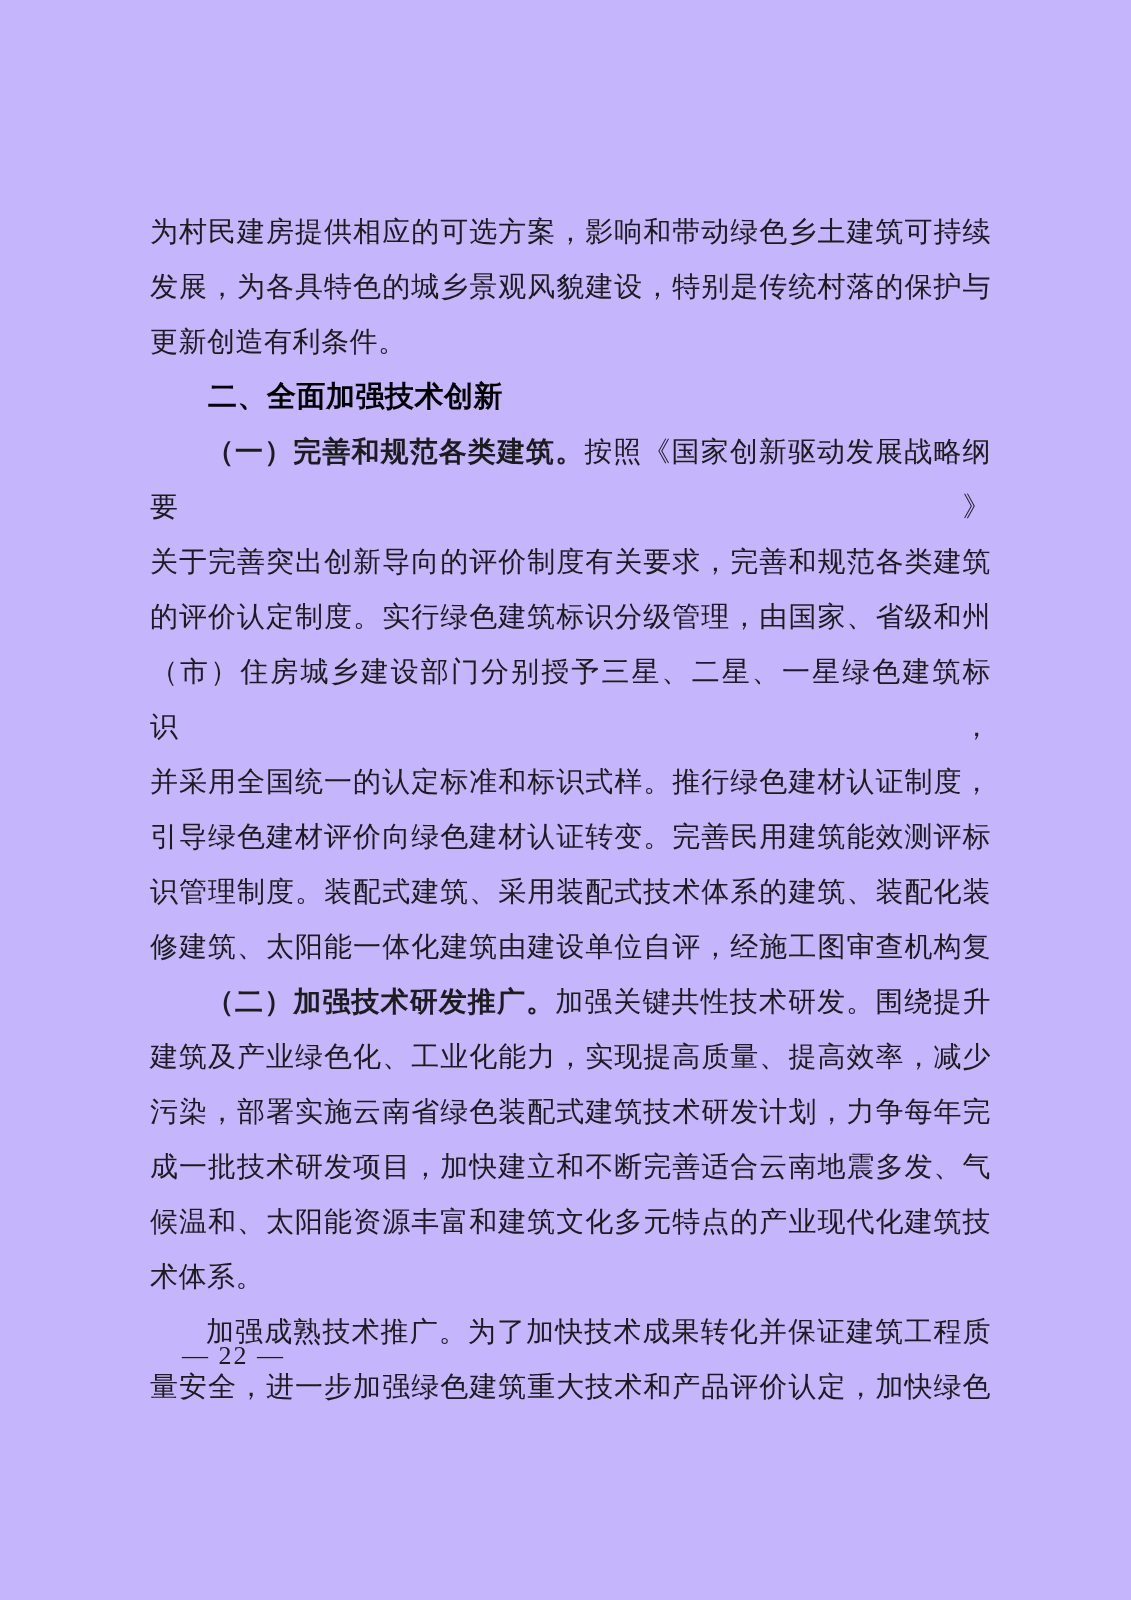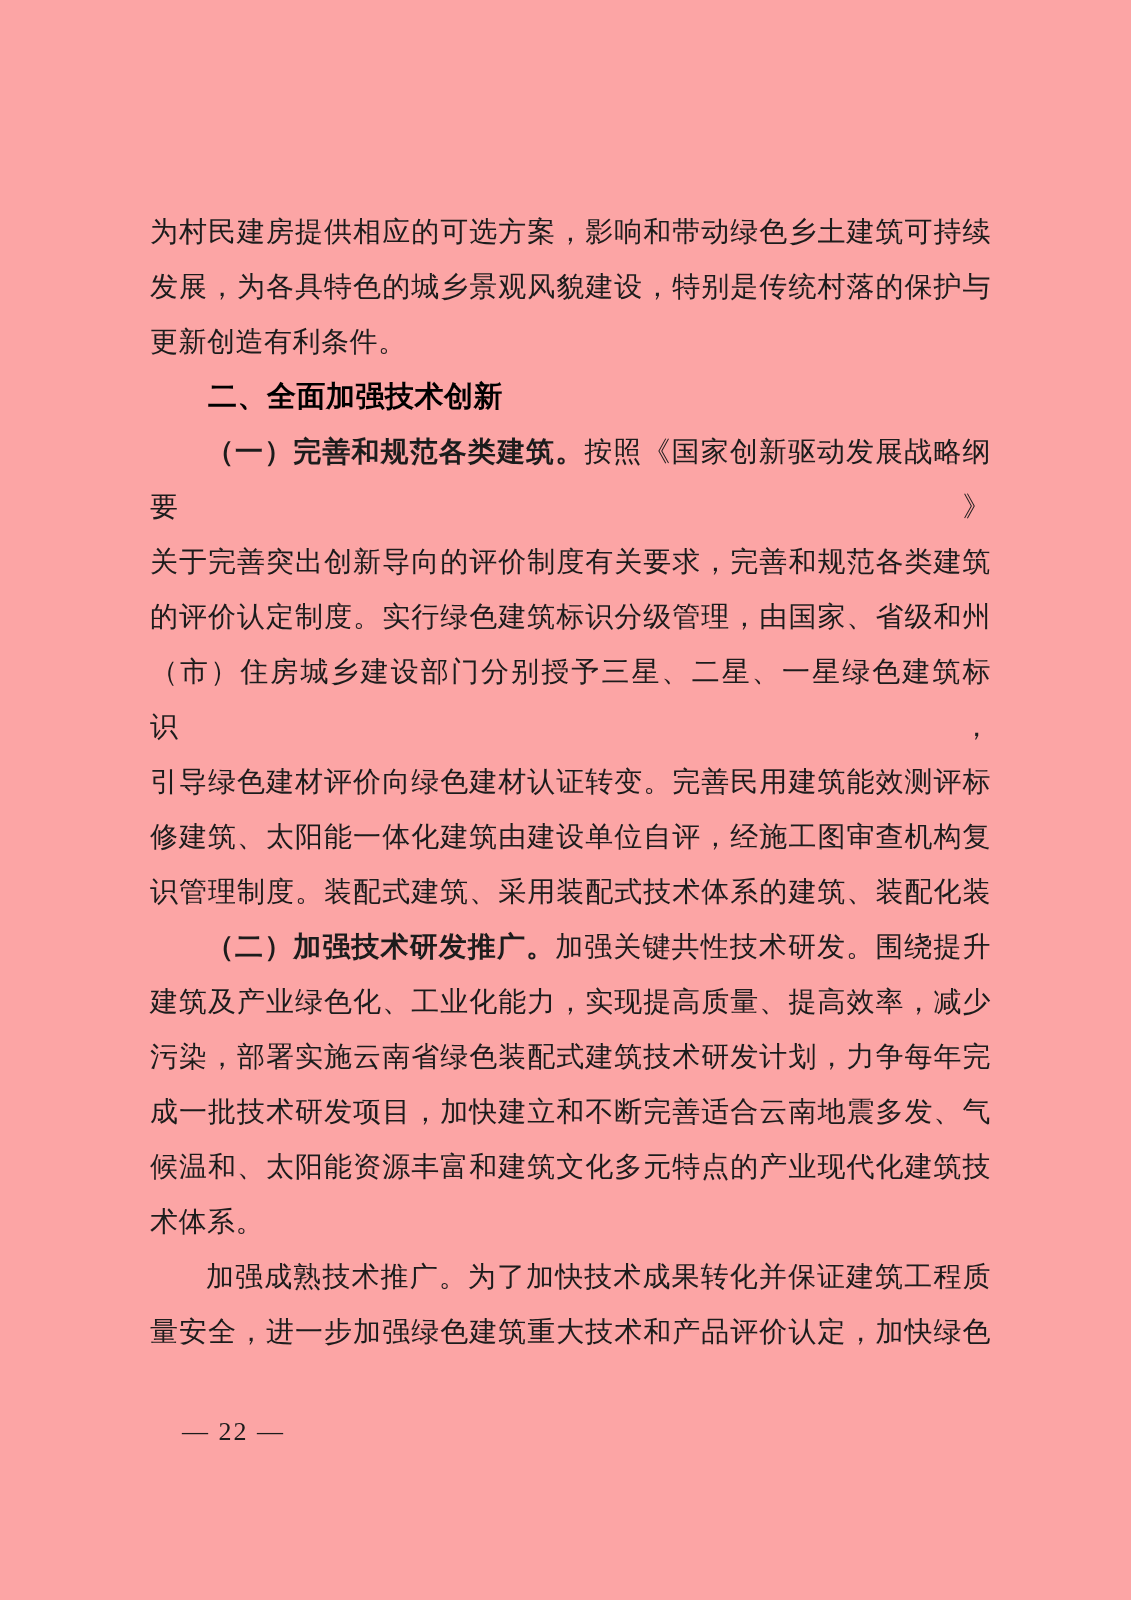--- a/index.html
+++ b/index.html
@@ -10,21 +10,21 @@
   body {
     position: relative;
     width: 1131px;
     height: 1600px;
     overflow: hidden;
     font-family: "Liberation Serif", "DejaVu Serif", serif;
   }
   .page {
     position: absolute;
     inset: 0;
-    background: #fca5a5;
+    background: #c4b5fd;
   }
   .content {
     position: absolute;
     left: 150px;
     top: 204px;
     width: 841px;
   }
   .line {
     font-size: 28px;
     line-height: 55px;
@@ -44,43 +44,44 @@
     font-weight: 700;
     color: #000000;
     font-size: 29px;
   }
   .line .b {
     font-weight: 700;
   }
   .pagenum {
     position: absolute;
     left: 182px;
-    top: 1417px;
+    top: 1341px;
     font-size: 26px;
     color: #1c1c1c;
     letter-spacing: 2px;
     font-family: "Liberation Serif", "DejaVu Serif", serif;
   }
 </style>
 </head>
 <body>
 
 <div class="page">
   <div class="content">
       <div class="line just"><span>为村民建房提供相应的可选方案，影响和带动绿色乡土建筑可持续</span></div>
       <div class="line just"><span>发展，为各具特色的城乡景观风貌建设，特别是传统村落的保护与</span></div>
       <div class="line"><span>更新创造有利条件。</span></div>
       <div class="line heading ind"><span class="b">二、全面加强技术创新</span></div>
       <div class="line just ind"><span class="b">（一）完善和规范各类建筑。</span><span>按照《国家创新驱动发展战略纲要》</span></div>
       <div class="line just"><span>关于完善突出创新导向的评价制度有关要求，完善和规范各类建筑</span></div>
       <div class="line just"><span>的评价认定制度。实行绿色建筑标识分级管理，由国家、省级和州</span></div>
       <div class="line just"><span>（市）住房城乡建设部门分别授予三星、二星、一星绿色建筑标识，</span></div>
+      <div class="line just"><span>并采用全国统一的认定标准和标识式样。推行绿色建材认证制度，</span></div>
       <div class="line just"><span>引导绿色建材评价向绿色建材认证转变。完善民用建筑能效测评标</span></div>
+      <div class="line just"><span>识管理制度。装配式建筑、采用装配式技术体系的建筑、装配化装</span></div>
       <div class="line just"><span>修建筑、太阳能一体化建筑由建设单位自评，经施工图审查机构复</span></div>
-      <div class="line just"><span>识管理制度。装配式建筑、采用装配式技术体系的建筑、装配化装</span></div>
       <div class="line just ind"><span class="b">（二）加强技术研发推广。</span><span>加强关键共性技术研发。围绕提升</span></div>
       <div class="line just"><span>建筑及产业绿色化、工业化能力，实现提高质量、提高效率，减少</span></div>
       <div class="line just"><span>污染，部署实施云南省绿色装配式建筑技术研发计划，力争每年完</span></div>
       <div class="line just"><span>成一批技术研发项目，加快建立和不断完善适合云南地震多发、气</span></div>
       <div class="line just"><span>候温和、太阳能资源丰富和建筑文化多元特点的产业现代化建筑技</span></div>
       <div class="line"><span>术体系。</span></div>
       <div class="line just ind"><span>加强成熟技术推广。为了加快技术成果转化并保证建筑工程质</span></div>
       <div class="line just"><span>量安全，进一步加强绿色建筑重大技术和产品评价认定，加快绿色</span></div>
     </div>
   <div class="pagenum">— 22 —</div>

